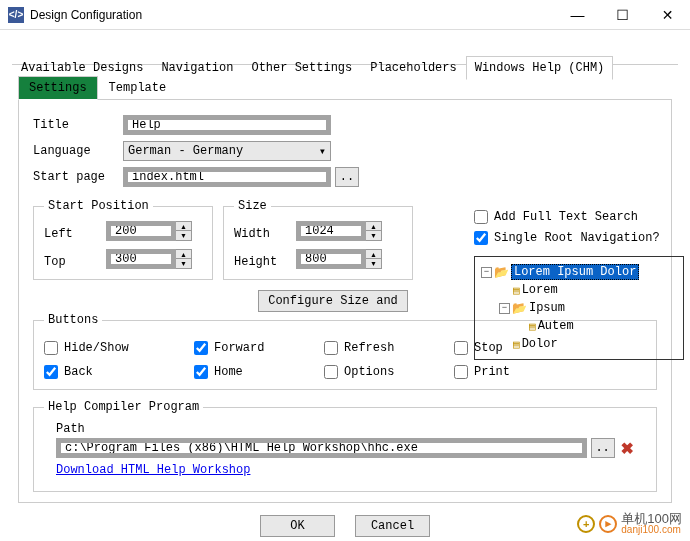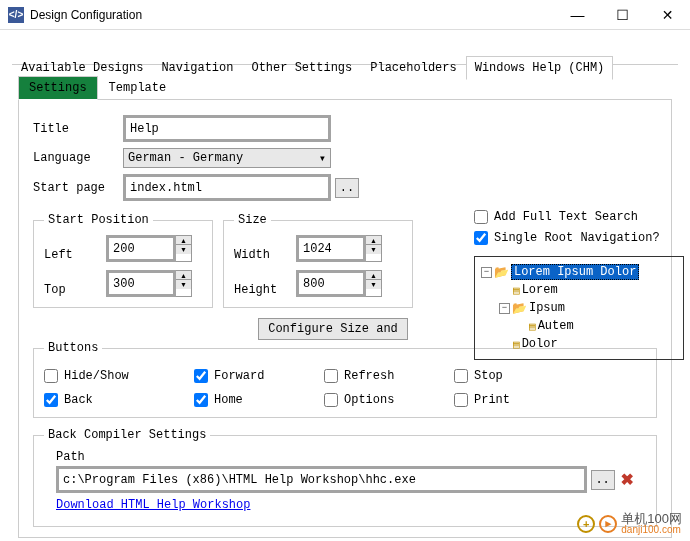--- a/index.html
+++ b/index.html
@@ -11,21 +11,21 @@
 .winbtn { width: 45px; height: 30px; display: flex; align-items: center; justify-content: center; font-size: 14px; }
 .outer-tabs { display: flex; margin: 10px 12px 0; border-bottom: 1px solid #ccc; }
 .outer-tab { padding: 4px 8px; font-family: "Courier New", monospace; font-size: 12px; border: 1px solid transparent; cursor: pointer; position: relative; top: 16px; }
 .outer-tab.active { border: 1px solid #ccc; border-bottom: 1px solid #fff; background: #fff; }
 .inner-tabs { display: flex; margin: 10px 18px 0; border-bottom: 1px solid #ccc; }
 .inner-tab { padding: 4px 10px; font-family: "Courier New", monospace; font-size: 12px; border: 1px solid transparent; cursor: pointer; position: relative; top: 1px; }
 .inner-tab.active { border: 1px solid #ccc; border-bottom: 1px solid #fff; background: #15803d; }
 .panel { border: 1px solid #ccc; border-top: none; margin: 0 18px; padding: 15px 14px 10px; }
 .row { display: flex; align-items: center; margin-bottom: 6px; }
 .lbl { font-family: "Courier New", monospace; font-size: 12px; width: 90px; }
-input[type=text] { border: 3px solid #a3a3a3; padding: 2px 4px; font-family: "Courier New", monospace; font-size: 12px; height: 27px; }
+input[type=text] { border: 5px solid #a3a3a3; padding: 2px 4px; font-family: "Courier New", monospace; font-size: 12px; height: 20px; }
 .combo { border: 1px solid #999; background: #e8e8e8; padding: 2px 4px; font-family: "Courier New", monospace; font-size: 12px; height: 20px; display: flex; align-items: center; justify-content: space-between; width: 208px; }
 .btn-small { border: 1px solid #999; background: #e8e8e8; width: 24px; height: 20px; font-family: "Courier New", monospace; display: flex; align-items: center; justify-content: center; margin-left: 4px; cursor: pointer; }
 .left-col { width: 405px; }
 .right-col { position: absolute; left: 455px; top: 110px; width: 210px; }
 .chk { display: inline-flex; align-items: center; font-family: "Courier New", monospace; font-size: 12px; gap: 6px; }
 .chk input { width: 14px; height: 14px; }
 fieldset { border: 1px solid #ccc; padding: 8px 10px 10px; margin-top: 6px; }
 legend { font-family: "Courier New", monospace; font-size: 12px; padding: 0 4px; }
 .spinner { display: flex; }
 .spinner input { width: 70px; }
@@ -221,21 +221,21 @@
           <span>Options</span>
         </label>
       <label class="chk">
           <input type="checkbox" style="">
           <span>Print</span>
         </label>
     </div>
   </fieldset>
 
   <fieldset style="margin-top:10px;">
-    <legend>Back Compiler Settings</legend>
+    <legend>Help Compiler Program</legend>
     <div style="font-family:'Courier New',monospace; padding-left:12px;">Path</div>
     <div style="display:flex; align-items:center; padding:2px 12px;">
       <input type="text" style="flex: 1 1 0%;" value="c:\Program Files (x86)\HTML Help Workshop\hhc.exe">
       <div class="btn-small">..</div>
       <span class="x-btn">✖</span>
     </div>
     <div style="padding:2px 12px 4px;"><span class="link">Download HTML Help Workshop</span></div>
   </fieldset>
 </div>
 

